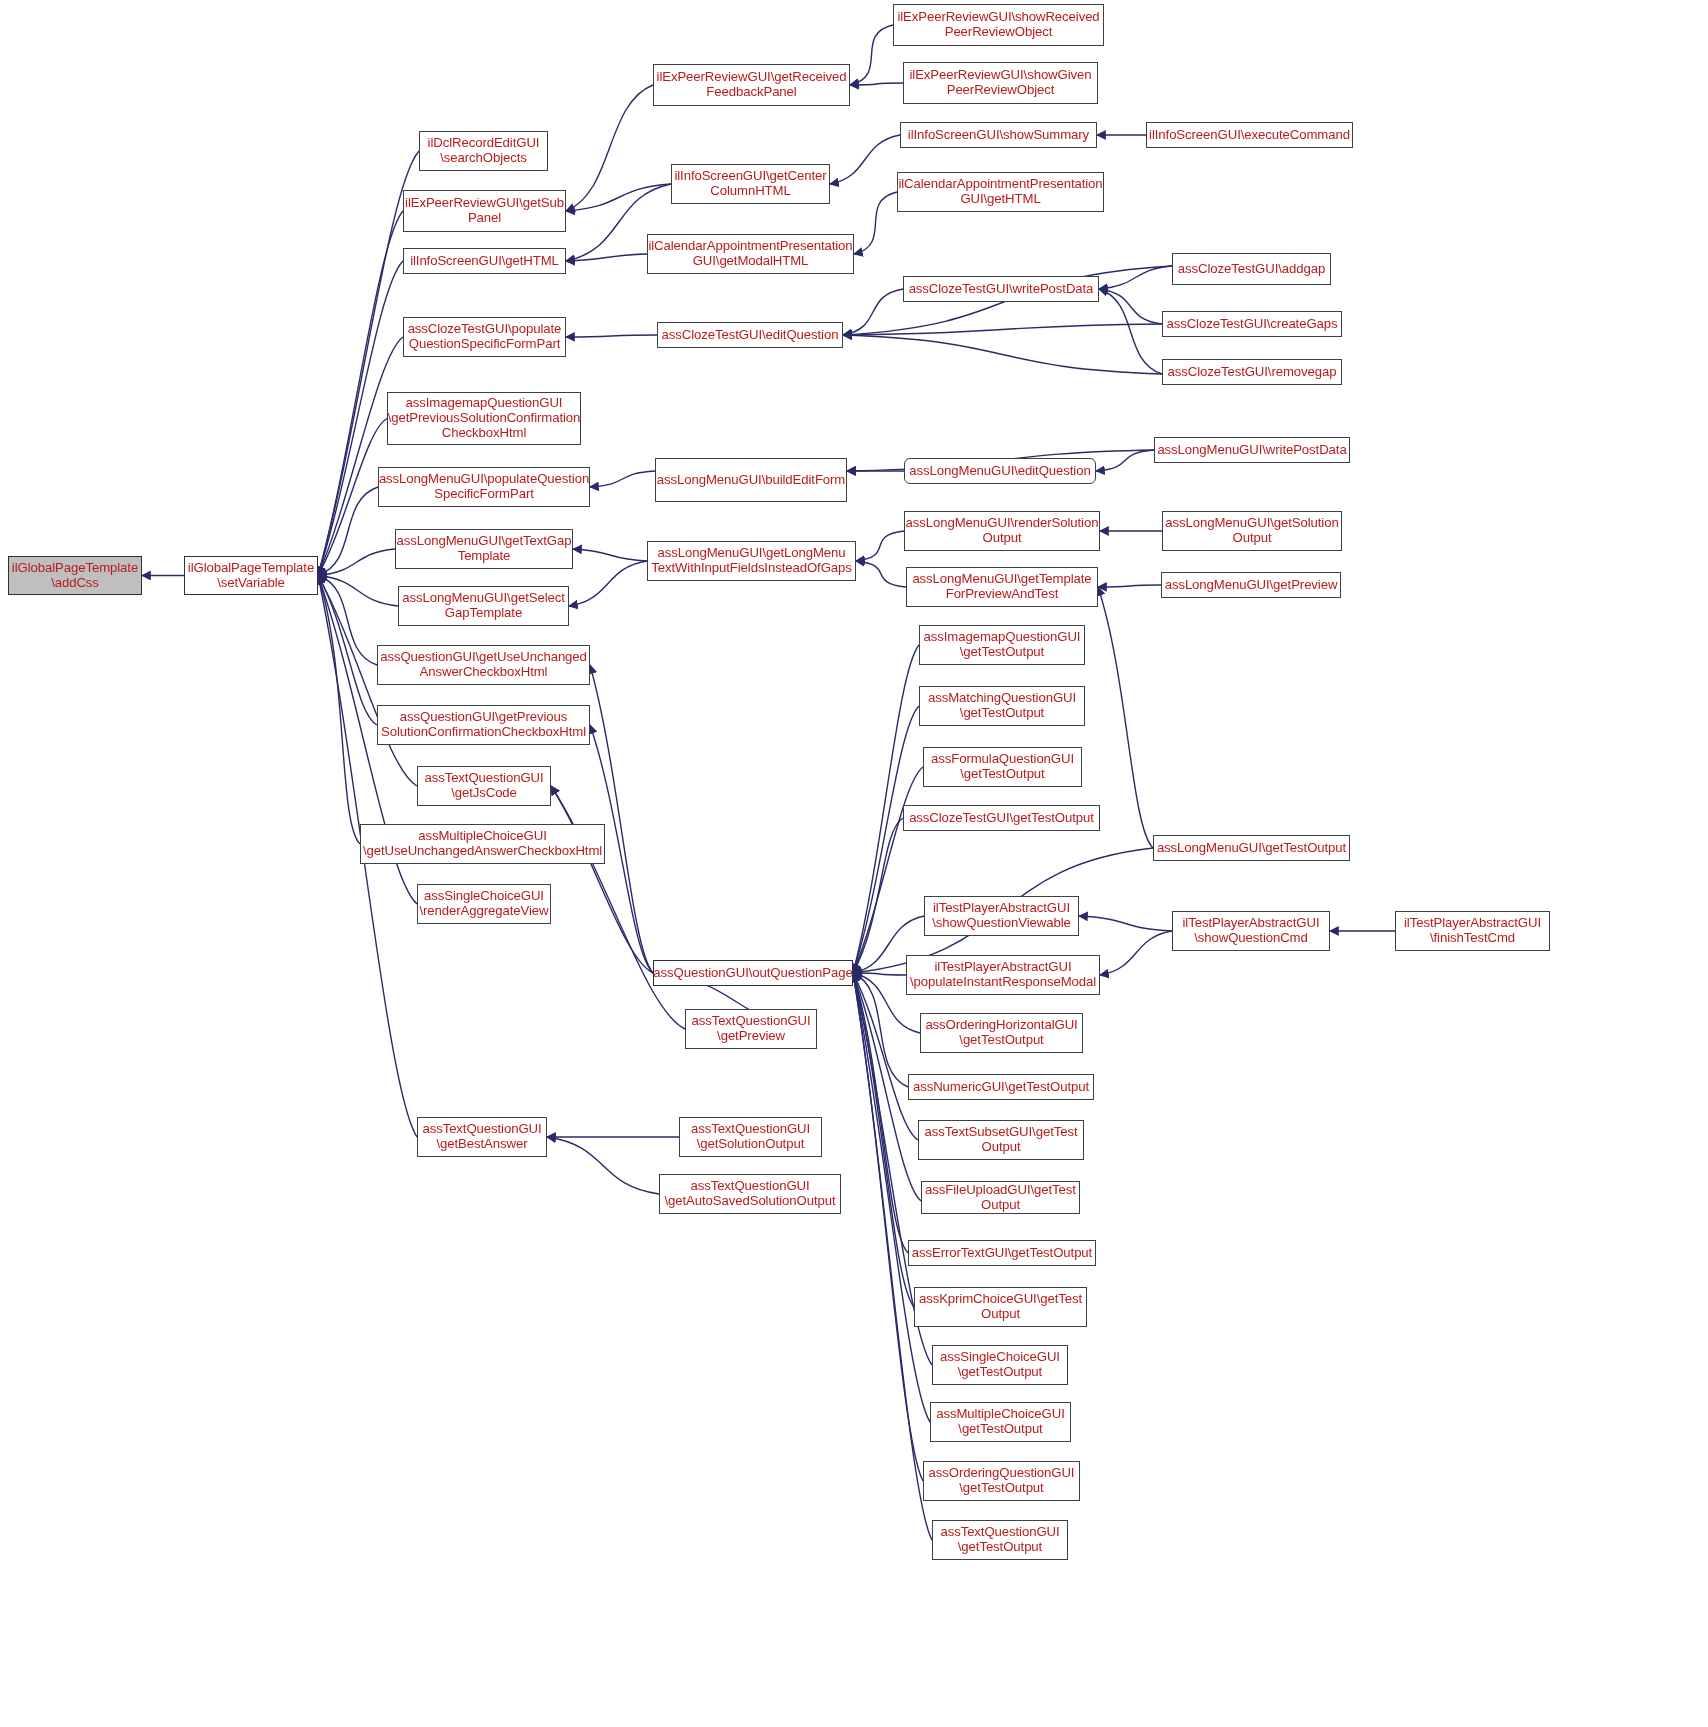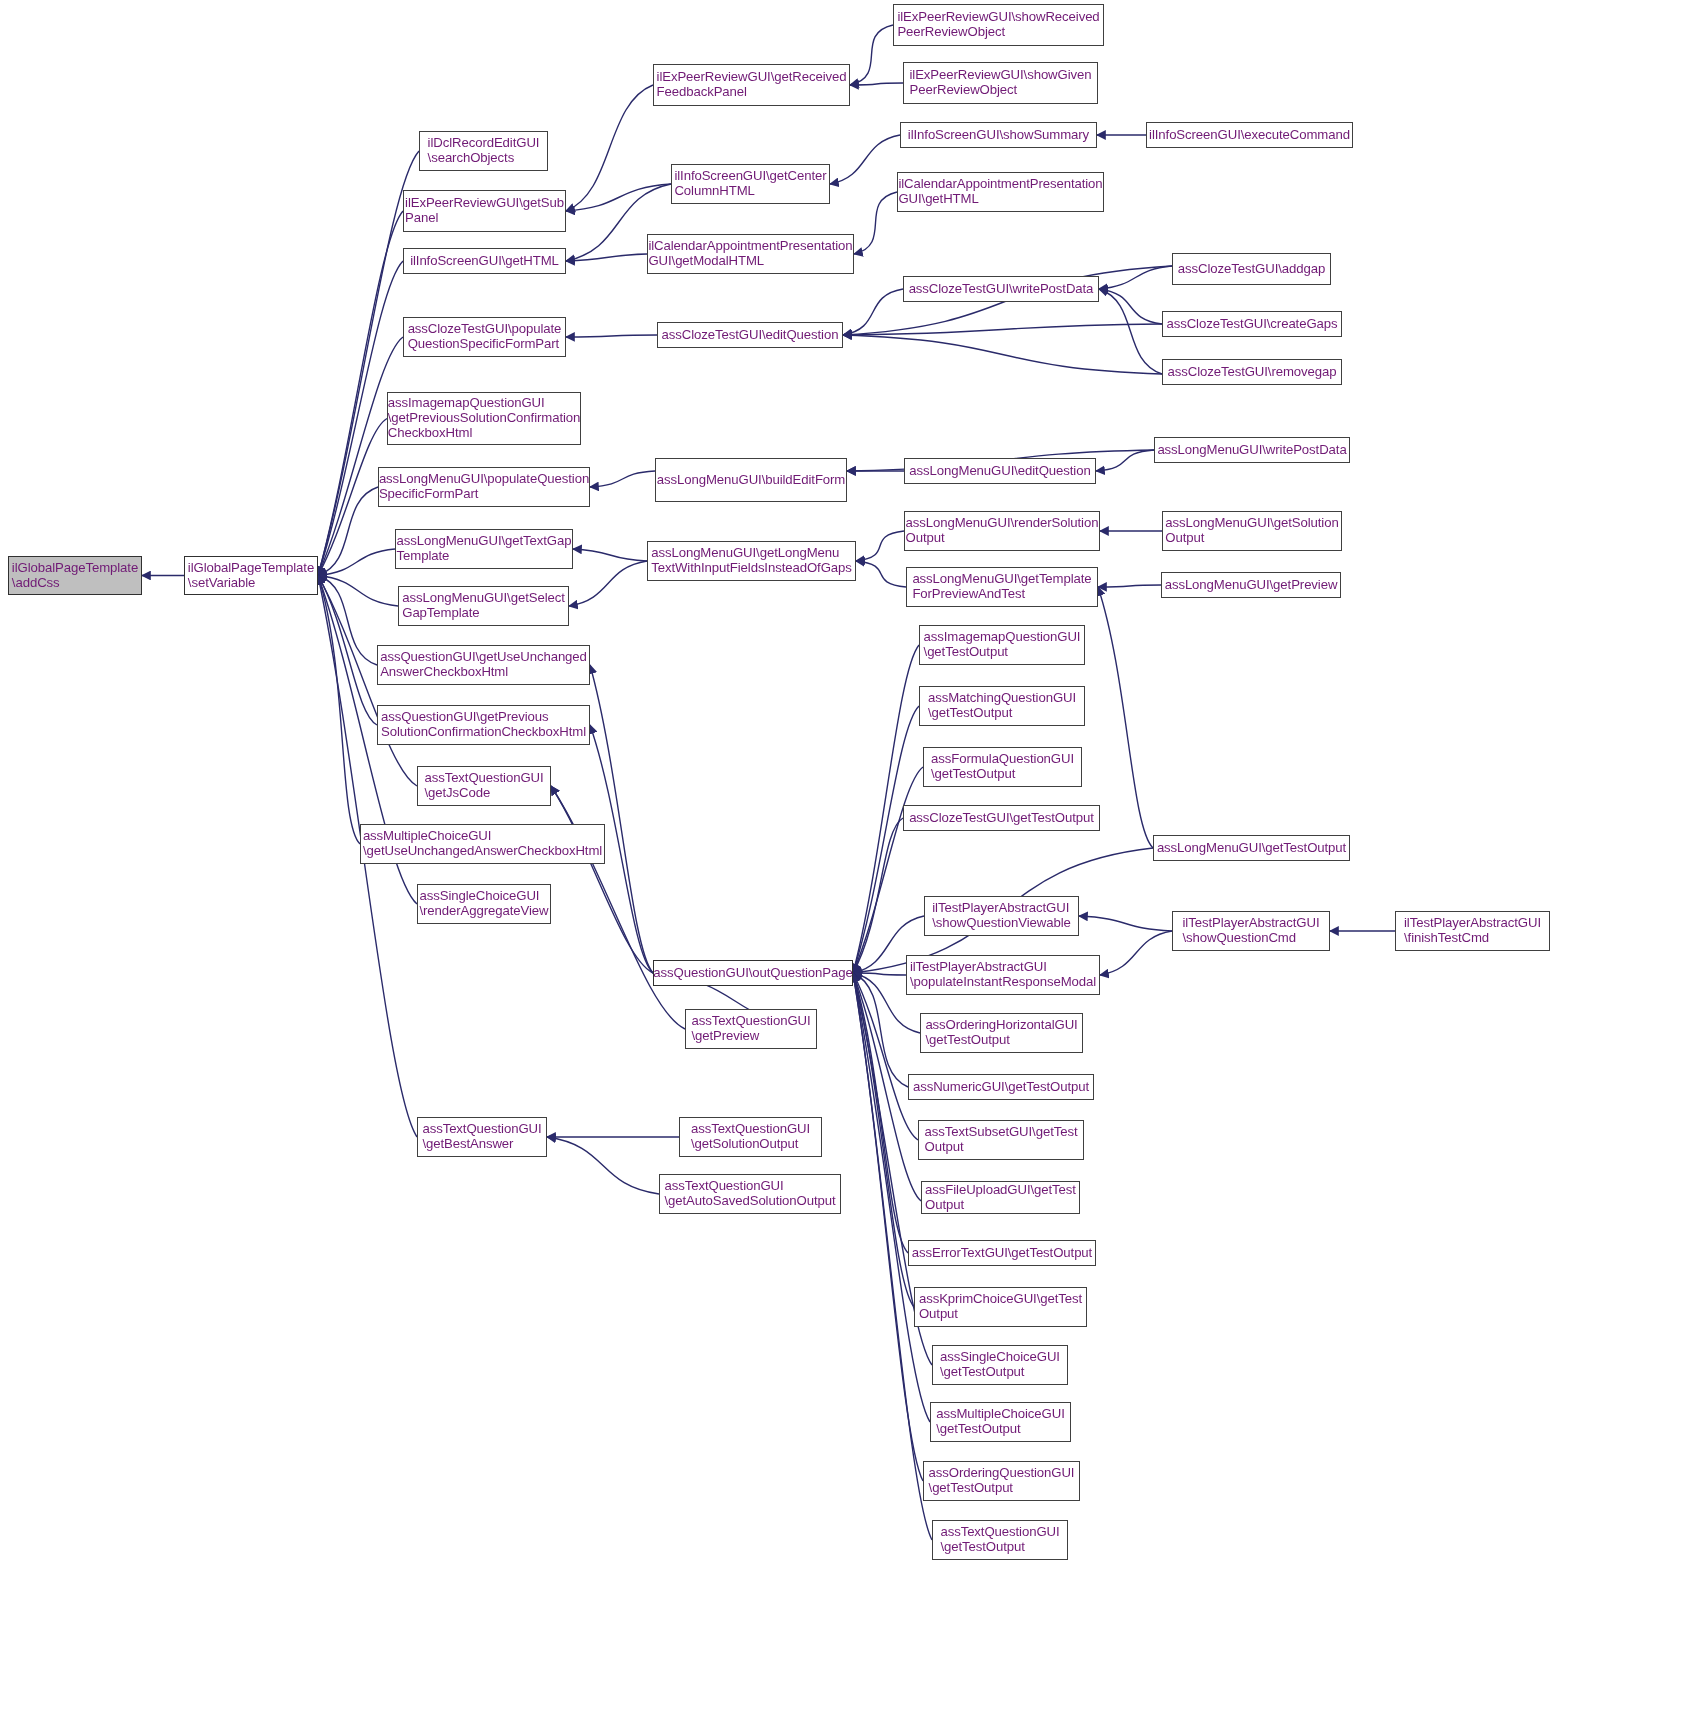--- a/index.html
+++ b/index.html
@@ -15,25 +15,25 @@
     position:absolute;
     left:0; top:0;
     width:1708px; height:1727px;
     pointer-events:none;
   }
   .node{
     position:absolute;
     box-sizing:border-box;
     border:1px solid #404040;
     background:#ffffff;
-    color:#701a75;
+    color:#b91c1c;
     display:flex;
     align-items:center;
     justify-content:center;
-    text-align:left;
+    text-align:center;
     line-height:1.12;
     font-size:13.2px;
     letter-spacing:-0.1px;
     padding:1px 3px;
     z-index:2;
     white-space:pre-line;
   }
   .node.root{
     background:#bfbfbf;
     border:1px solid #303030;
@@ -154,21 +154,21 @@
       <div class="node" style="left: 1162px; top: 311px; width: 180px; height: 26px;">assClozeTestGUI\createGaps</div>
       <div class="node" style="left: 403px; top: 317px; width: 163px; height: 40px;">assClozeTestGUI\populate
 QuestionSpecificFormPart</div>
       <div class="node" style="left: 657px; top: 322px; width: 186px; height: 26px;">assClozeTestGUI\editQuestion</div>
       <div class="node" style="left: 1162px; top: 359px; width: 180px; height: 26px;">assClozeTestGUI\removegap</div>
       <div class="node" style="left: 387px; top: 392px; width: 194px; height: 53px;">assImagemapQuestionGUI
 \getPreviousSolutionConfirmation
 CheckboxHtml</div>
       <div class="node" style="left: 1154px; top: 437px; width: 196px; height: 26px;">assLongMenuGUI\writePostData</div>
       <div class="node" style="left: 655px; top: 458px; width: 192px; height: 44px;">assLongMenuGUI\buildEditForm</div>
-      <div class="node" style="left: 904px; top: 458px; width: 192px; height: 26px;">assLongMenuGUI\editQuestion</div>
+      <div class="node" style="left: 904px; top: 458px; width: 192px; height: 26px; border-radius: 6px;">assLongMenuGUI\editQuestion</div>
       <div class="node" style="left: 378px; top: 467px; width: 212px; height: 40px;">assLongMenuGUI\populateQuestion
 SpecificFormPart</div>
       <div class="node" style="left: 904px; top: 511px; width: 196px; height: 40px;">assLongMenuGUI\renderSolution
 Output</div>
       <div class="node" style="left: 1162px; top: 511px; width: 180px; height: 40px;">assLongMenuGUI\getSolution
 Output</div>
       <div class="node" style="left: 395px; top: 529px; width: 178px; height: 40px;">assLongMenuGUI\getTextGap
 Template</div>
       <div class="node" style="left: 647px; top: 541px; width: 209px; height: 40px;">assLongMenuGUI\getLongMenu
 TextWithInputFieldsInsteadOfGaps</div>

